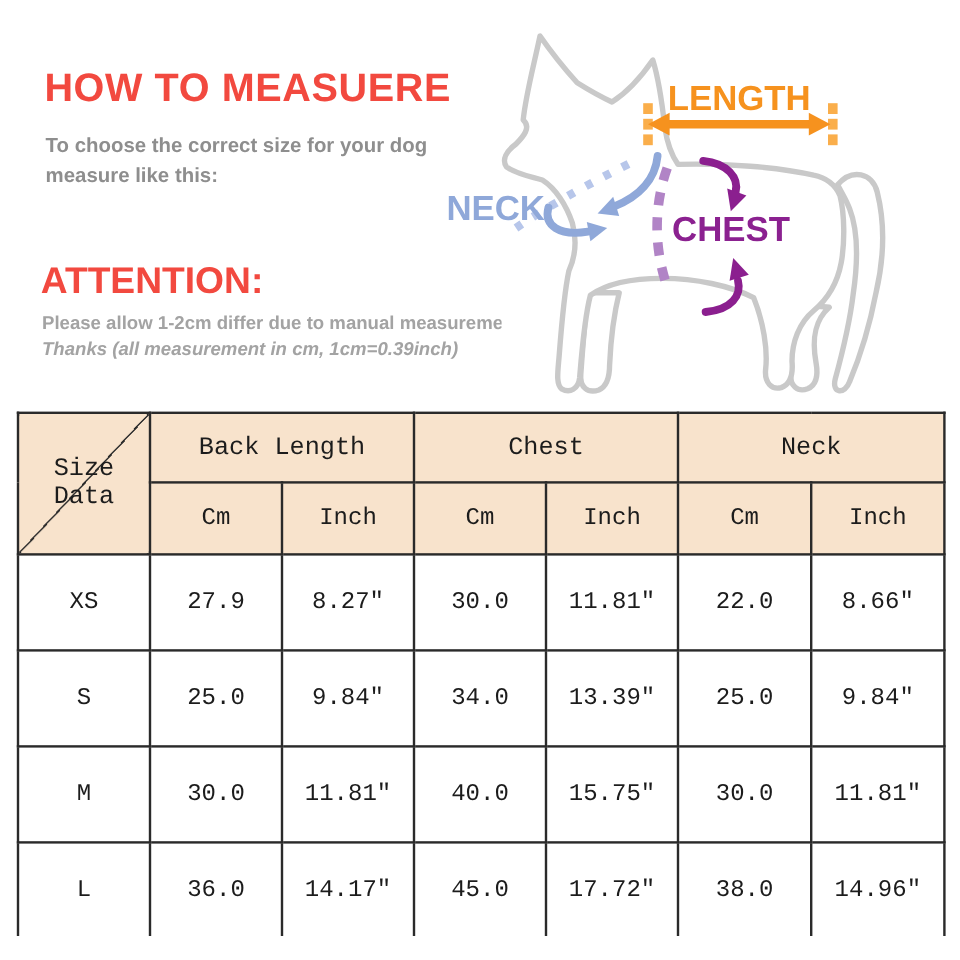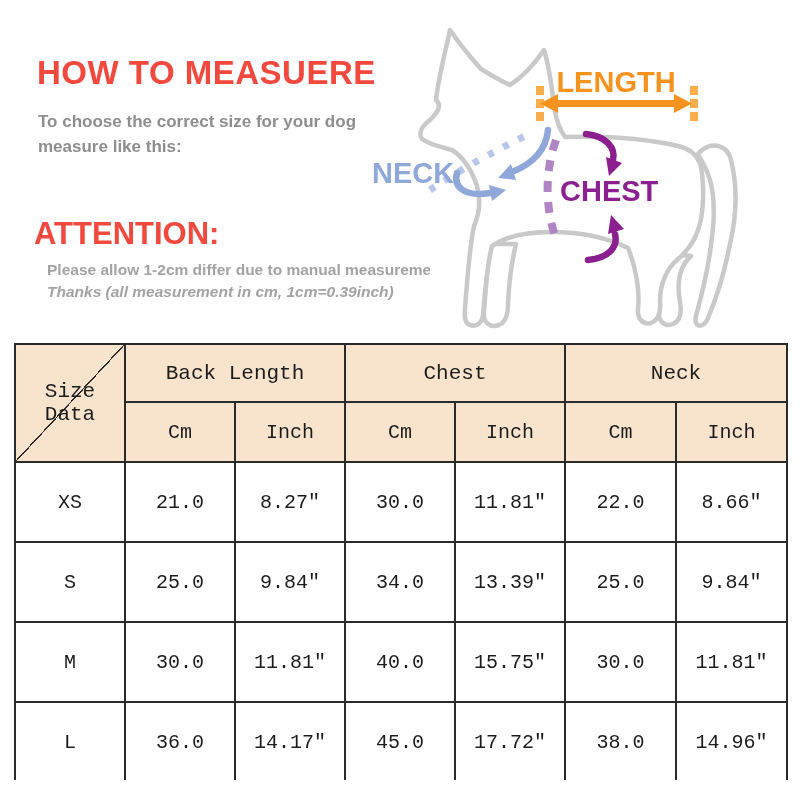--- a/index.html
+++ b/index.html
@@ -13,21 +13,21 @@
   }
   .how-sub {
     position: absolute; left: 38px; top: 110px;
     font-size: 17px; font-weight: 700; color: #8E8E8E; line-height: 1.45; width: 330px;
   }
   .attn-title {
     position: absolute; left: 34px; top: 216px;
     font-size: 31px; font-weight: 800; color: #F2493F;
   }
   .attn-line {
-    position: absolute; left: 47px;
+    position: absolute; left: 35px;
     font-size: 15.5px; font-weight: 700; color: #A3A3A3;
     white-space: nowrap; width: 383px; overflow: hidden;
   }
   .attn-line.l1 { top: 261px; }
   .attn-line.l2 { top: 283px; font-style: italic; }
 
   .dog-svg { position: absolute; left: 360px; top: 8px; width: 440px; height: 332px; }
   .dog-svg text { font-family: "Liberation Sans", sans-serif; font-weight: 800; font-size: 29px; }
 
   table.size-table {
@@ -156,21 +156,21 @@
         <th>Inch</th>
         <th>Cm</th>
         <th>Inch</th>
         <th>Cm</th>
         <th>Inch</th>
       </tr>
     </thead>
     <tbody>
       <tr>
         <td>XS</td>
-        <td>21.0</td>
+        <td>27.9</td>
         <td>8.27″</td>
         <td>30.0</td>
         <td>11.81″</td>
         <td>22.0</td>
         <td>8.66″</td>
       </tr>
       <tr>
         <td>S</td>
         <td>25.0</td>
         <td>9.84″</td>

